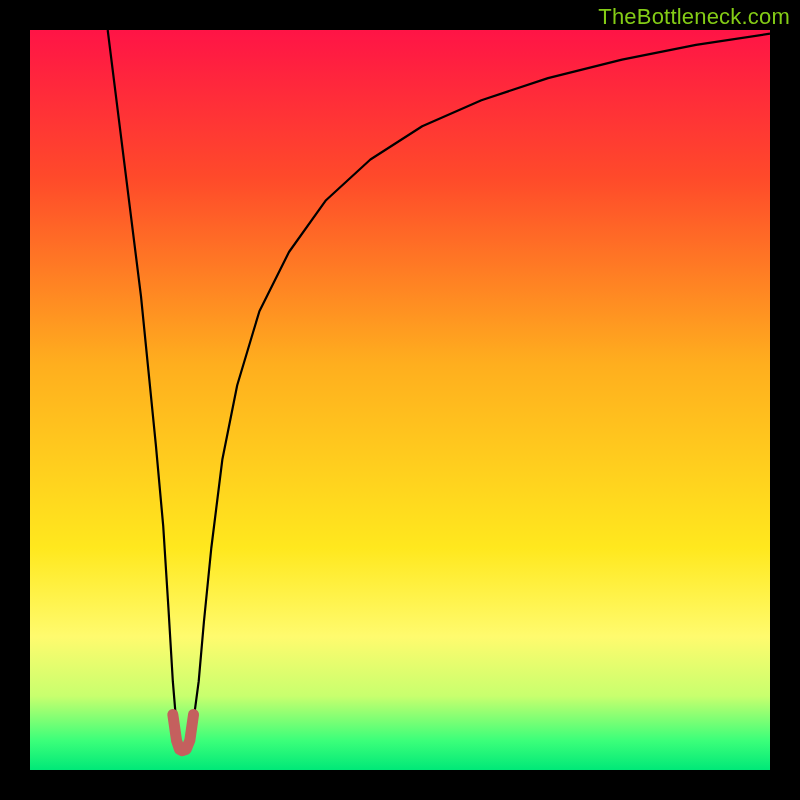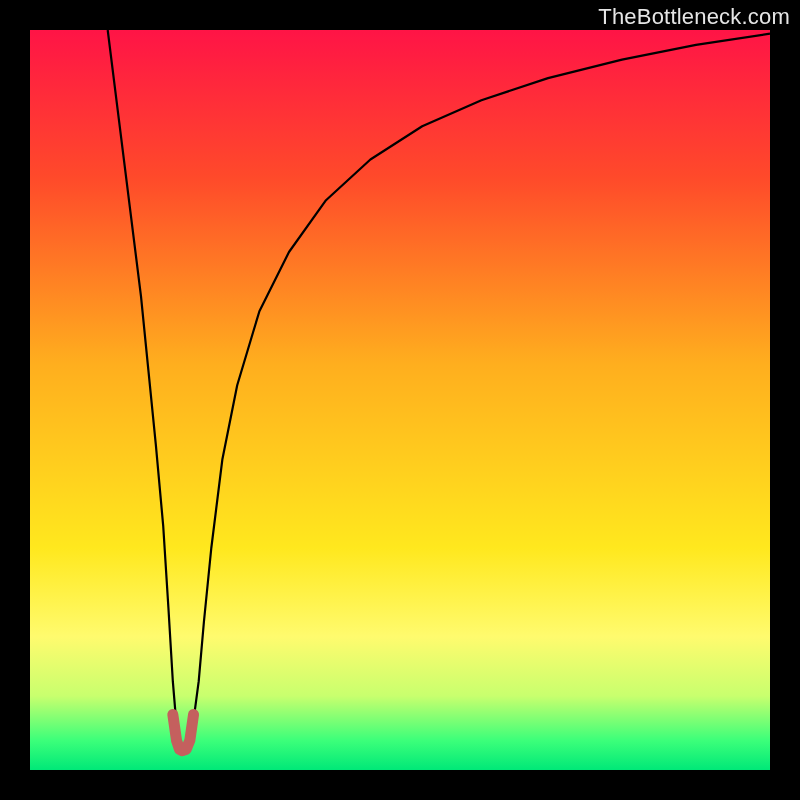--- a/index.html
+++ b/index.html
@@ -22,21 +22,21 @@
     left: 30px;
     top: 30px;
     width: 740px;
     height: 740px;
     overflow: hidden;
   }
   .watermark {
     position: absolute;
     top: 4px;
     right: 10px;
-    color: #e5e5e5;
+    color: #84cc16;
     font-size: 22px;
     font-weight: 500;
     letter-spacing: 0.2px;
     user-select: none;
     margin-left: 40px;
   }
   svg { display: block; }
 </style>
 </head>
 <body>

